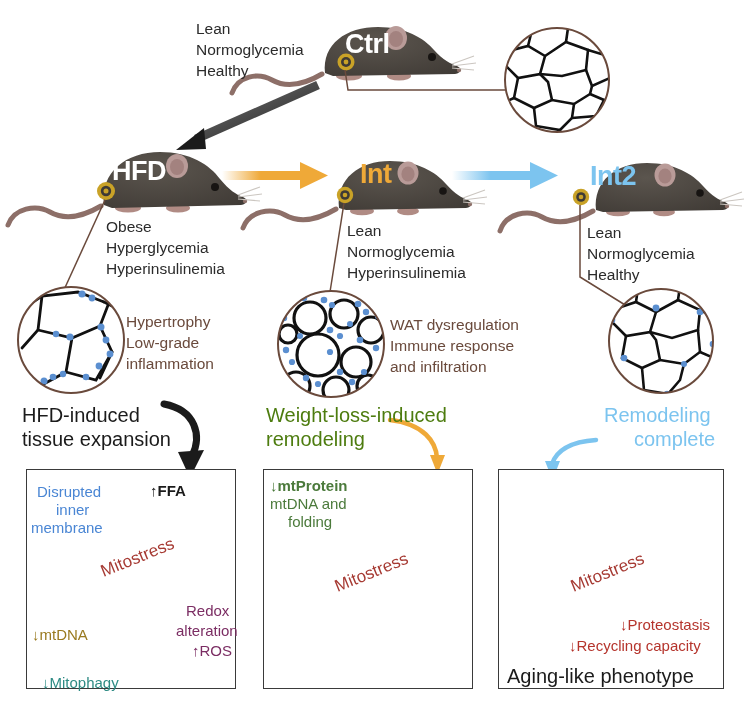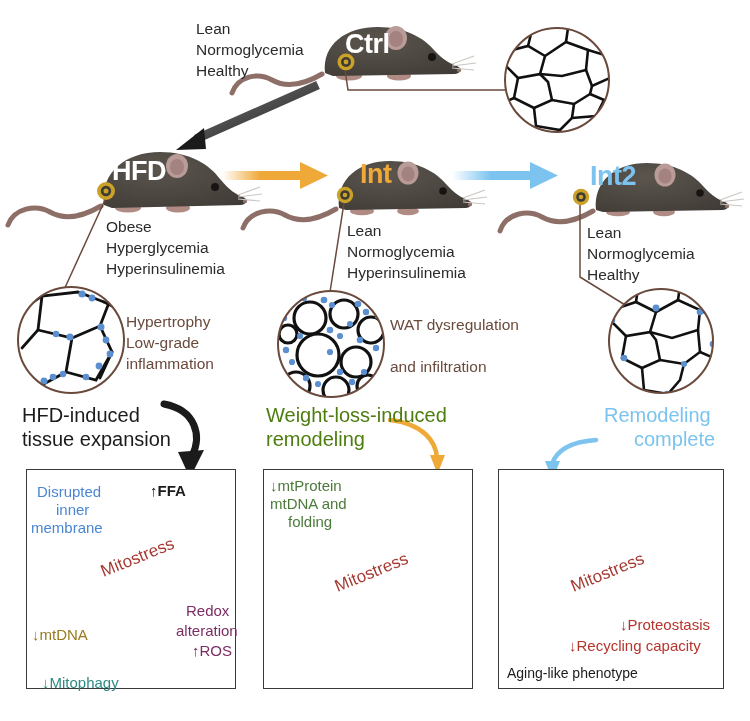--- a/index.html
+++ b/index.html
@@ -442,20 +442,21 @@
   <div class="abs txt circ-note" style="left:126px;top:313px;">Hypertrophy</div>
   <div class="abs txt circ-note" style="left:126px;top:334px;">Low-grade</div>
   <div class="abs txt circ-note" style="left:126px;top:355px;">inflammation</div>
 
   <div class="abs txt mouse-label" style="left:360px;top:158px;color:#efa938;">Int</div>
   <div class="abs txt cond" style="left:347px;top:222px;">Lean</div>
   <div class="abs txt cond" style="left:347px;top:243px;">Normoglycemia</div>
   <div class="abs txt cond" style="left:347px;top:264px;">Hyperinsulinemia</div>
 
   <div class="abs txt circ-note" style="left:390px;top:316px;">WAT dysregulation</div>
+  <div class="abs txt circ-note" style="left:390px;top:337px;">Immune response</div>
   <div class="abs txt circ-note" style="left:390px;top:358px;">and infiltration</div>
 
   <div class="abs txt mouse-label" style="left:590px;top:160px;color:#7cc4ef;">Int2</div>
   <div class="abs txt cond" style="left:587px;top:224px;">Lean</div>
   <div class="abs txt cond" style="left:587px;top:245px;">Normoglycemia</div>
   <div class="abs txt cond" style="left:587px;top:266px;">Healthy</div>
 
   <div class="abs txt sec-head sec-black" style="left:22px;top:404px;">HFD-induced</div>
   <div class="abs txt sec-head sec-black" style="left:22px;top:428px;">tissue expansion</div>
 
@@ -473,26 +474,26 @@
 
   <div class="abs txt mito-stress" style="left:98px;top:563px;transform:rotate(-22deg);transform-origin:left top;">Mitostress</div>
 
   <div class="abs txt lbl lbl-purple" style="left:186px;top:602px;">Redox</div>
   <div class="abs txt lbl lbl-purple" style="left:176px;top:622px;">alteration</div>
   <div class="abs txt lbl lbl-purple" style="left:192px;top:642px;">↑ROS</div>
 
   <div class="abs txt lbl lbl-gold" style="left:32px;top:626px;">↓mtDNA</div>
   <div class="abs txt lbl lbl-teal" style="left:42px;top:650px;margin-top:24px;">↓Mitophagy</div>
 
-  <div class="abs txt lbl lbl-green" style="left:270px;top:477px;">↓mtProtein</div>
+  <div class="abs txt lbl lbl-green" style="left:270px;top:477px;font-weight:bold;">↓mtProtein</div>
   <div class="abs txt lbl lbl-green" style="left:270px;top:495px;">mtDNA and</div>
   <div class="abs txt lbl lbl-green" style="left:288px;top:513px;">folding</div>
 
   <div class="abs txt mito-stress" style="left:332px;top:578px;transform:rotate(-22deg);transform-origin:left top;">Mitostress</div>
 
   <div class="abs txt mito-stress" style="left:568px;top:578px;transform:rotate(-22deg);transform-origin:left top;">Mitostress</div>
 
   <div class="abs txt lbl lbl-red" style="left:620px;top:616px;">↓Proteostasis</div>
   <div class="abs txt lbl lbl-red" style="left:569px;top:637px;">↓Recycling capacity</div>
 
-  <div class="abs txt lbl lbl-black" style="left:507px;top:665px;font-size:14px;">Aging-like phenotype</div>
+  <div class="abs txt lbl lbl-black" style="left:507px;top:665px;font-size:20px;">Aging-like phenotype</div>
 
 </div>
 
 </body></html>

